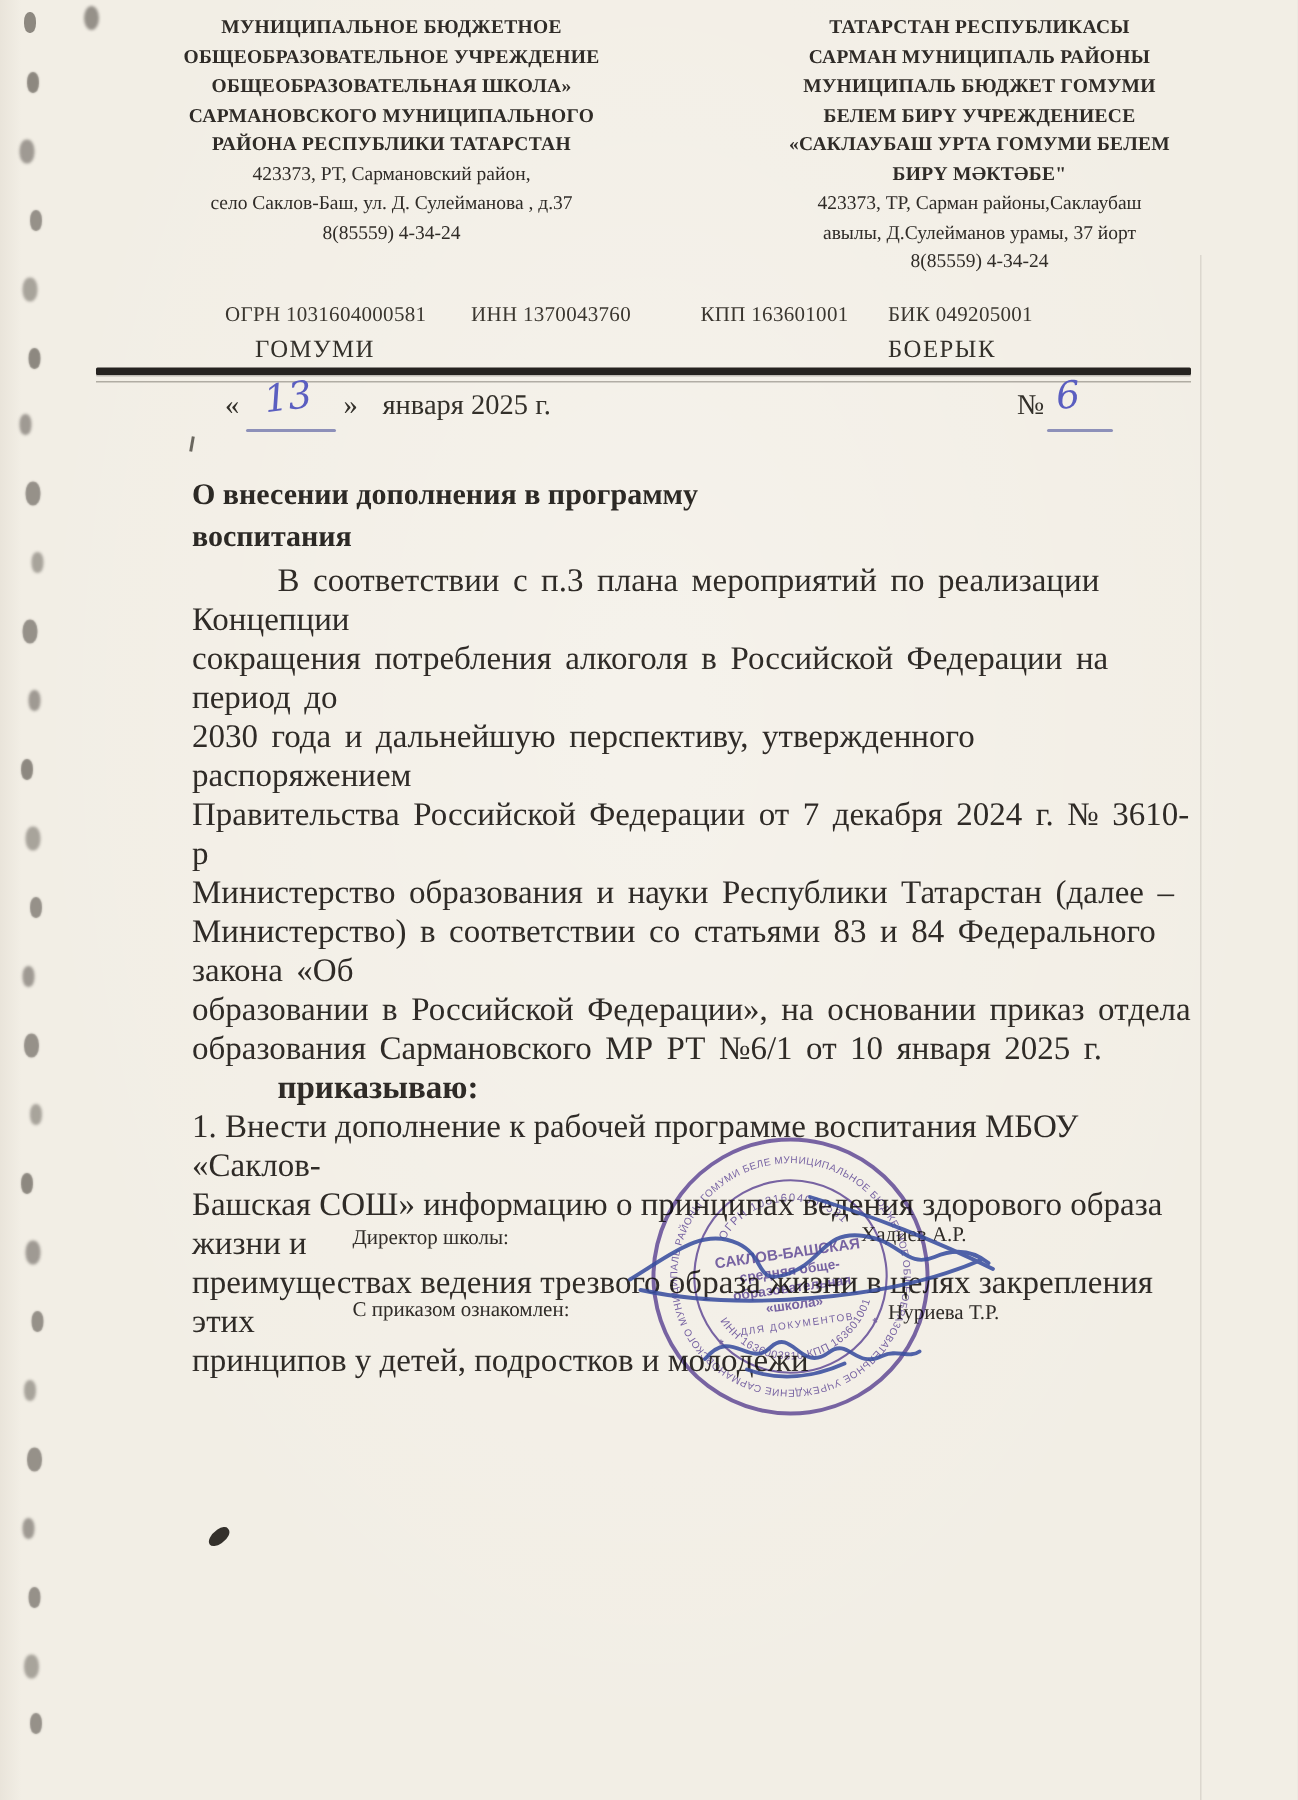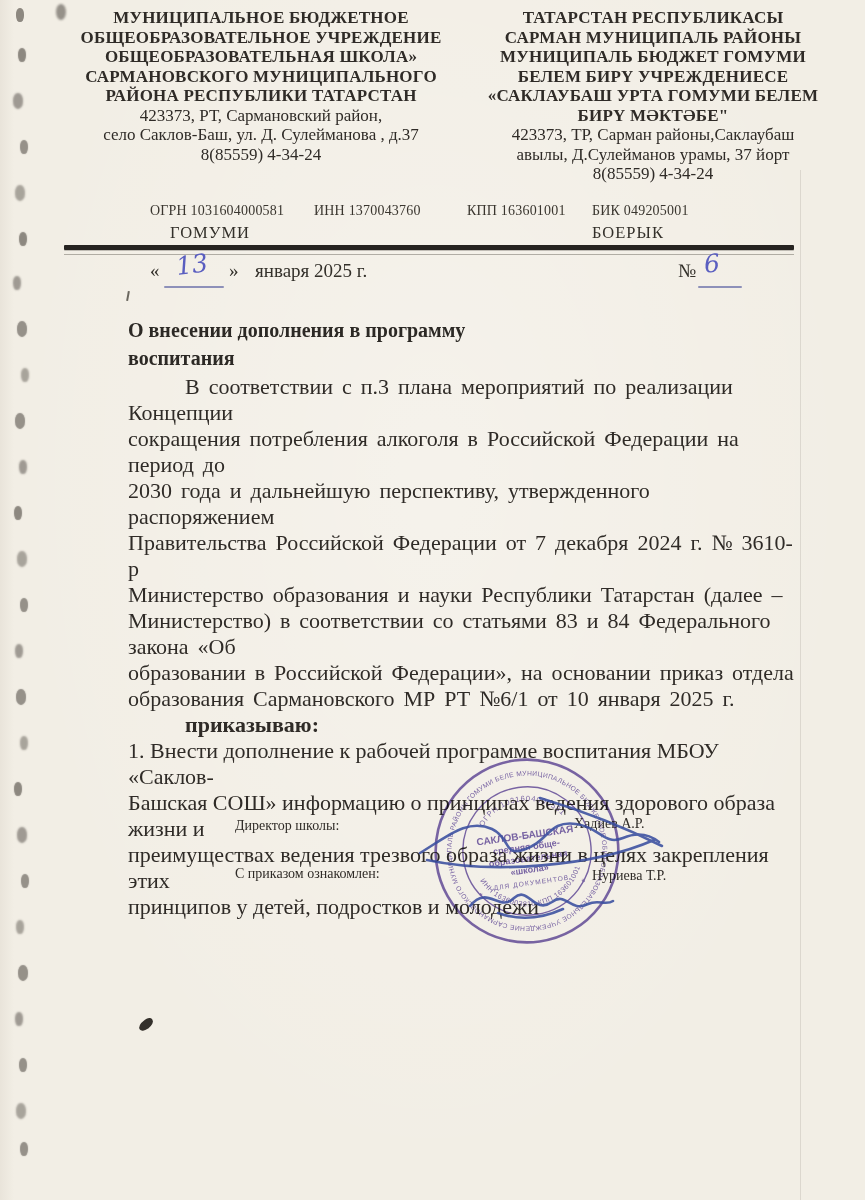--- a/index.html
+++ b/index.html
@@ -10,21 +10,21 @@
     margin:0 auto;
     background:
       radial-gradient(ellipse at 50% 40%, rgba(255,255,255,.25), rgba(0,0,0,0) 70%),
       linear-gradient(90deg, #e9e4da 0px, #f2eee5 14px, #f2eee5 100%),
       #f2eee5;
     overflow:hidden;
     font-family:"Liberation Serif", serif;
     color:#2f2b27;
   }
   
-  .hdr-col{position:absolute;top:8px;text-align:center;font-size:17px;line-height:19.5px;}
+  .hdr-col{position:absolute;top:8px;text-align:center;font-size:13px;line-height:19.5px;}
   .hdr-left{left:62px;width:398px;}
   .hdr-right{left:468px;width:370px;}
   .hdr-name{font-weight:bold;letter-spacing:.2px;}
   .hdr-addr{font-weight:normal;}
   
   .reg{position:absolute;top:203px;font-size:14px;color:#3a362f;letter-spacing:.2px;}
   .reg-ogrn{left:150px;} .reg-inn{left:314px;} .reg-kpp{left:467px;} .reg-bik{left:592px;}
   .doctype{position:absolute;top:223px;font-size:16.5px;letter-spacing:1px;color:#33302a;}
   .doctype-ru{left:170px;} .doctype-tat{left:592px;}
   

